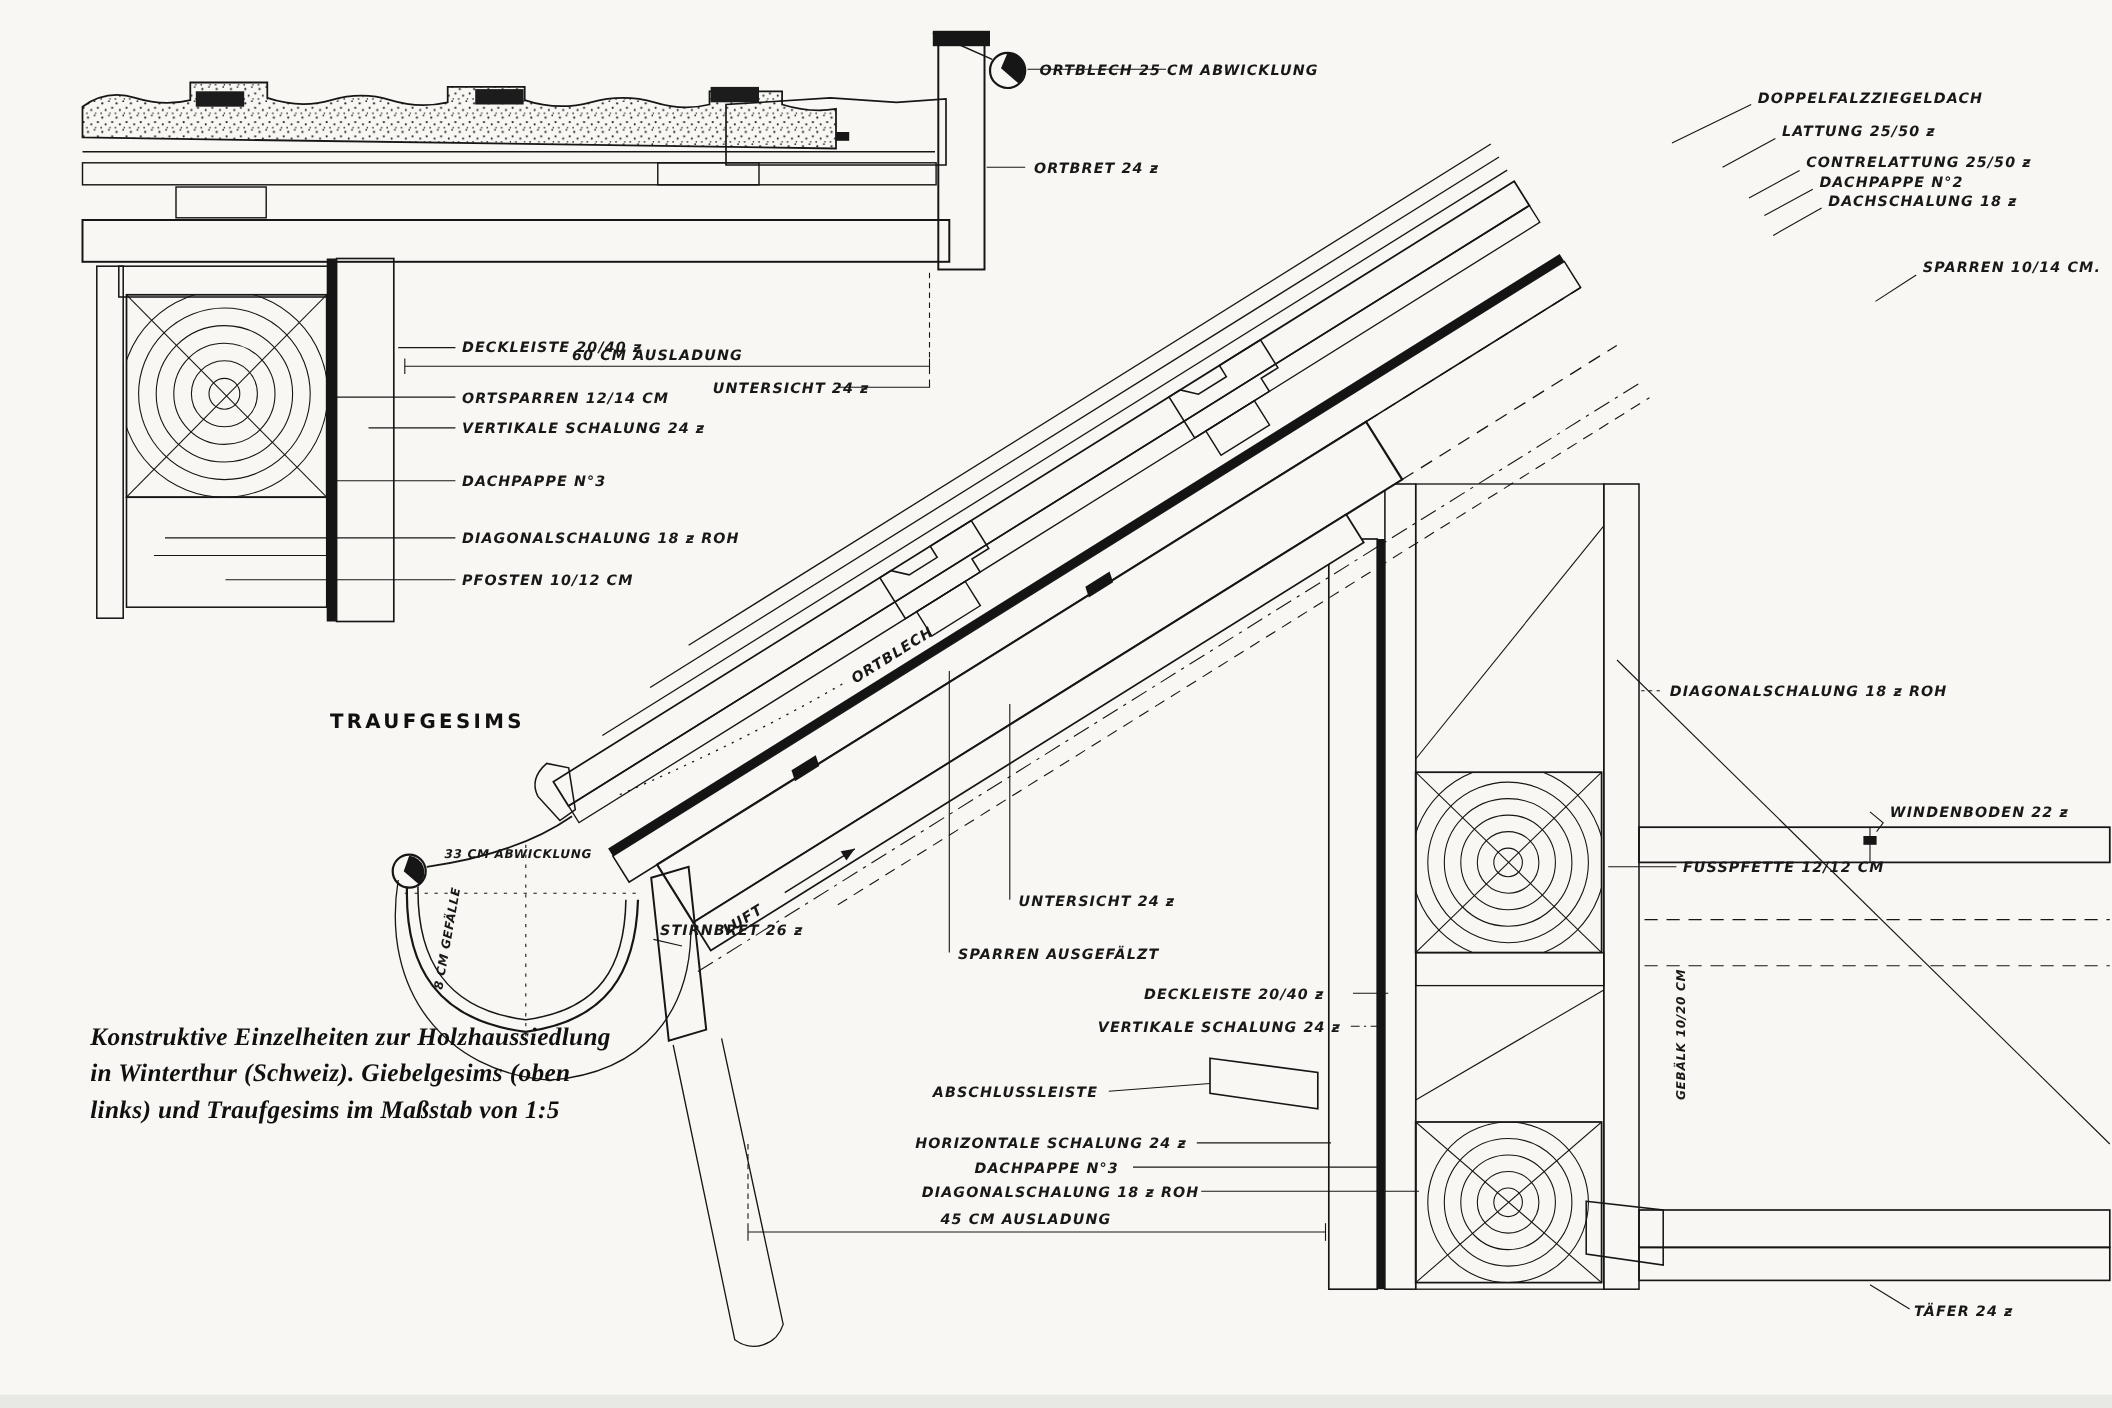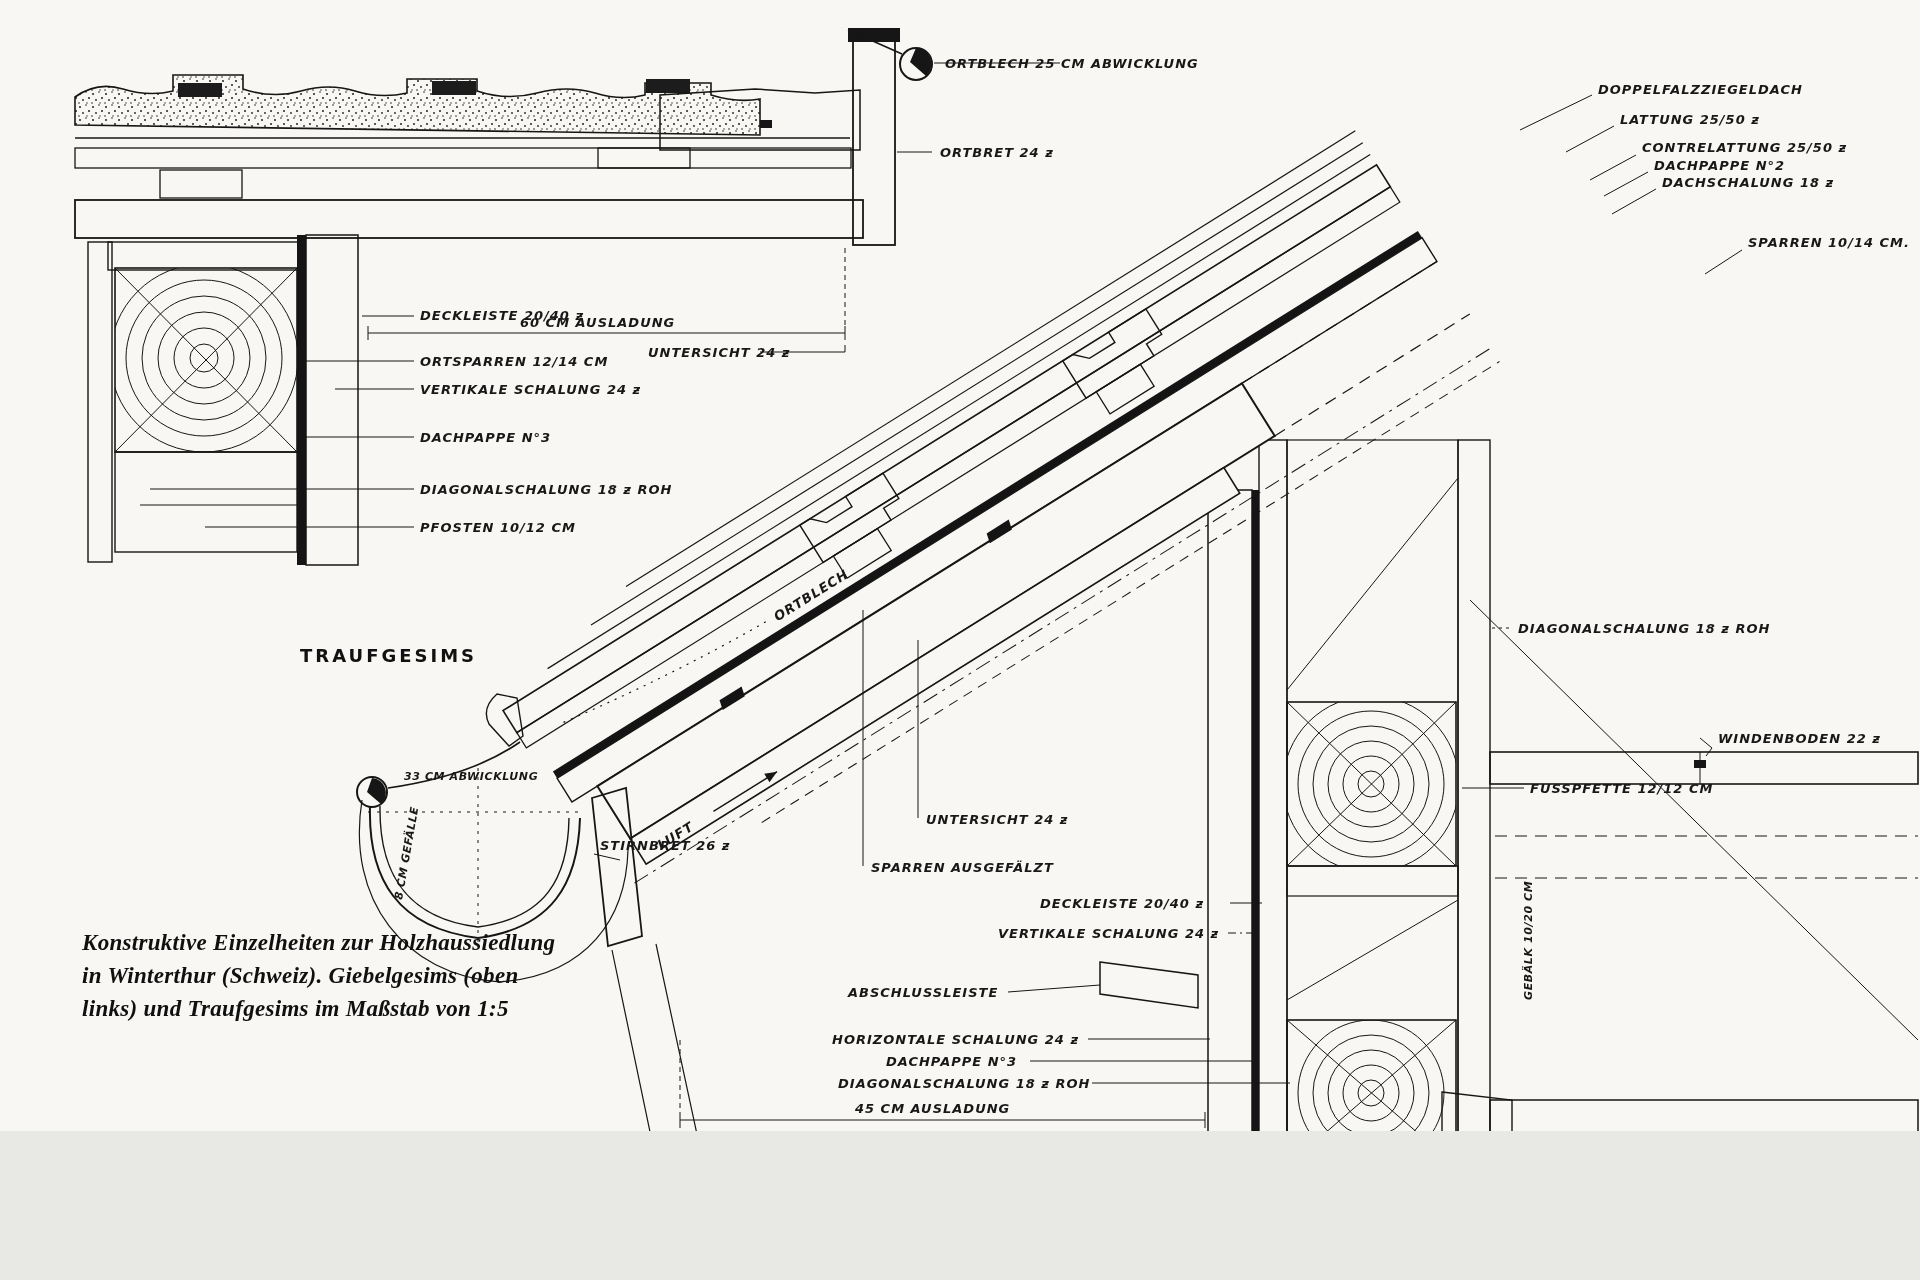--- a/index.html
+++ b/index.html
@@ -1,16 +1,16 @@
 <!DOCTYPE html>
 <html><head>
 <meta charset="utf-8">
 <style>
   html,body{margin:0;padding:0;background:#e8e8e4;}
-  .page{position:relative;width:1920px;height:1131px;background:#f8f7f3;overflow:hidden;
+  .page{position:relative;width:1920px;height:1268px;background:#f8f7f3;overflow:hidden;
         font-family:"DejaVu Sans",sans-serif;}
   svg{position:absolute;left:0;top:0;}
   .lbl{font:italic 600 13px "DejaVu Sans",sans-serif;letter-spacing:1px;fill:#181818;}
   .lbl-sm{font:italic 600 11px "DejaVu Sans",sans-serif;letter-spacing:.6px;fill:#181818;}
   .hd{font:700 18px "DejaVu Sans",sans-serif;letter-spacing:3px;fill:#111;}
   .cap{font:italic 700 23px "Liberation Serif",serif;fill:#101010;letter-spacing:.3px;}
   .ink{stroke:#161616;fill:none;}
 </style>
 </head>
 <body>

